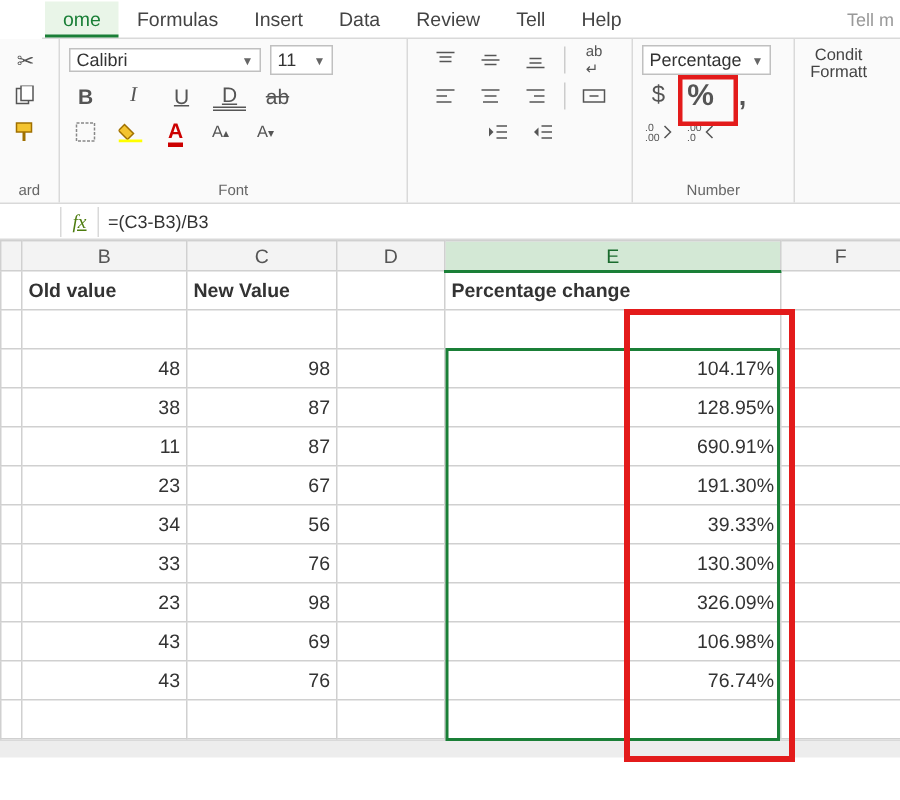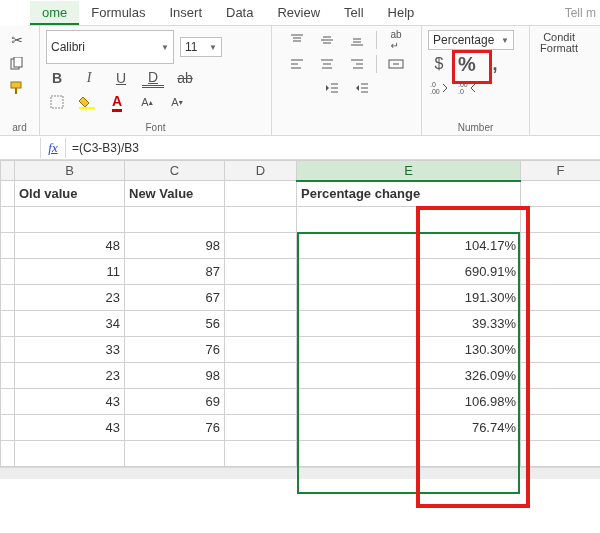--- a/index.html
+++ b/index.html
@@ -76,21 +76,21 @@
     display: inline-flex; align-items: center; justify-content: center;
     color: #555;
     font-size: 14px;
     cursor: pointer;
   }
 
   
   .fontname {
     border: 1px solid #c0c0c0;
     background: #fff;
-    height: 34px;
+    height: 16px;
     width: 128px;
     font-size: 12px;
     padding: 0 4px;
     display: flex; align-items: center; justify-content: space-between;
   }
   .fontsize {
     border: 1px solid #c0c0c0;
     background: #fff;
     height: 20px;
     width: 42px;
@@ -127,21 +127,21 @@
   
   .fbar {
     display: flex;
     height: 24px;
     border-bottom: 1px solid #d9d9d9;
     align-items: center;
     background: #fff;
   }
   .fbar .fx {
     width: 26px; text-align:center; font-style: italic; font-family: 'Times New Roman', serif;
-    font-size: 13px; color:#1d4ed8;
+    font-size: 13px; color:#4d7c0f;
     border-left: 1px solid #d9d9d9;
     border-right: 1px solid #d9d9d9;
     padding: 2px 0;
     text-decoration: underline;
   }
   .fbar .cellname {
     width: 40px; padding:0 6px; font-size:12px; color:#555;
   }
   .fbar .formula {
     padding: 0 6px; font-size: 12px;
@@ -455,20 +455,28 @@
   <tr>
           <td></td>
           <td class="num">48</td>
           <td class="num">98</td>
           <td class="sel"></td>
           <td class="selE">104.17%</td>
           <td></td>
         </tr>
         <tr>
           <td></td>
+          <td class="num">38</td>
+          <td class="num">87</td>
+          <td class="sel"></td>
+          <td class="selE">128.95%</td>
+          <td></td>
+        </tr>
+        <tr>
+          <td></td>
           <td class="num">11</td>
           <td class="num">87</td>
           <td class="sel"></td>
           <td class="selE">690.91%</td>
           <td></td>
         </tr>
         <tr>
           <td></td>
           <td class="num">23</td>
           <td class="num">67</td>

